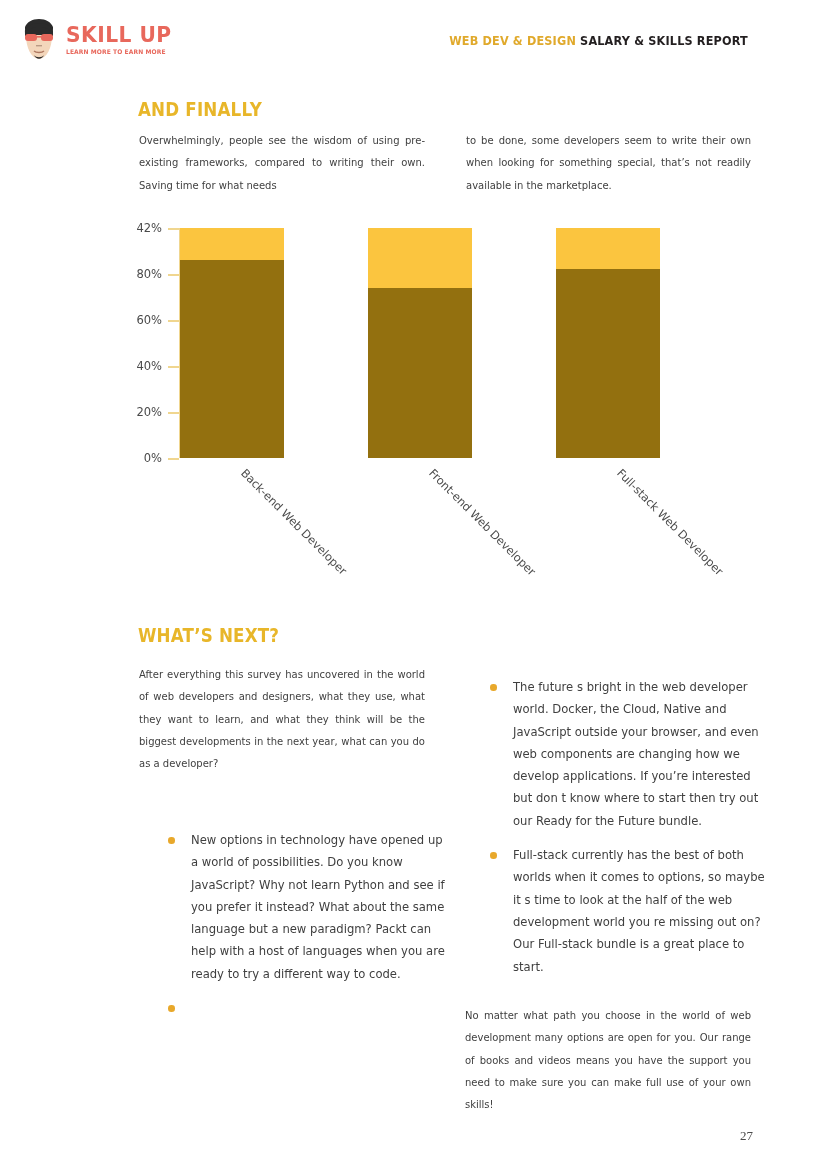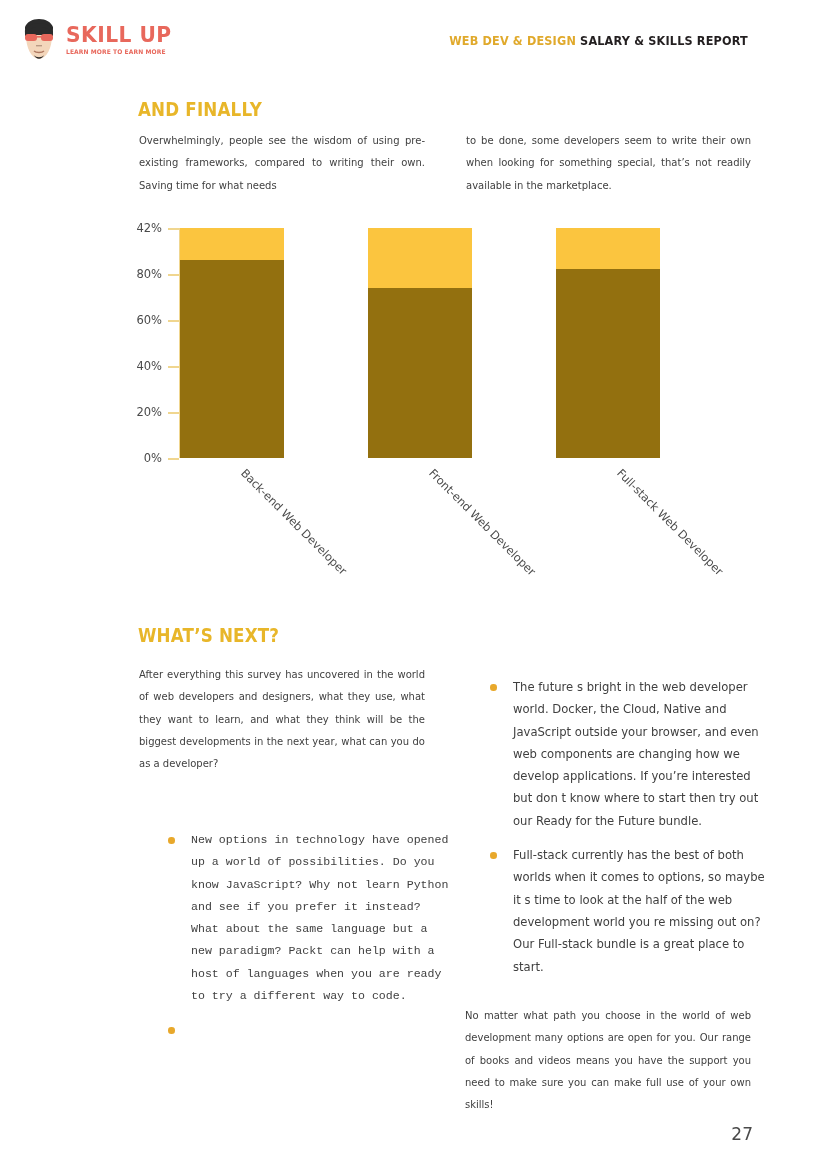--- a/index.html
+++ b/index.html
@@ -92,27 +92,27 @@
   .bullets { list-style: none; margin: 11px; padding: 0; }
   .bullets li {
     position: relative; padding-left: 32px;
     font-size: 11.6px; line-height: 22.3px; color: #3f3f3f;
     margin-bottom: 12px; text-align: left;
   }
   .bullets li .dot {
     position: absolute; left: 9px; top: 8px;
     width: 6.5px; height: 6.5px; border-radius: 50%; background: #e8a82b;
   }
-  #left-bullets  { position: absolute; left: 148px; top: 818px; width: 290px; font-family: Liberation Mono, monospace; }
+  #left-bullets  { position: absolute; left: 148px; top: 818px; width: 290px; }
   #right-bullets { position: absolute; left: 470px; top: 665px; width: 290px; }
   #closing { position: absolute; left: 465px; top: 1005px; width: 286px; }
 
   #page-number {
     position: absolute; right: 73px; bottom: 25px;
-    font-size: 17px; color: #4a4a4a;
+    font-size: 13px; color: #4a4a4a; font-family: Liberation Serif, serif;
   }
 </style>
 </head>
 <body>
 
 <div class="page-header">
 
   <div class="logo-wrap">
     <svg class="logo-face" viewBox="0 0 42 44">
       <path d="M7 16 C6 7 12 2 21 2 C30 2 36 7 35 16 L35 18 L7 18 Z" fill="#2b2b2b"></path>

